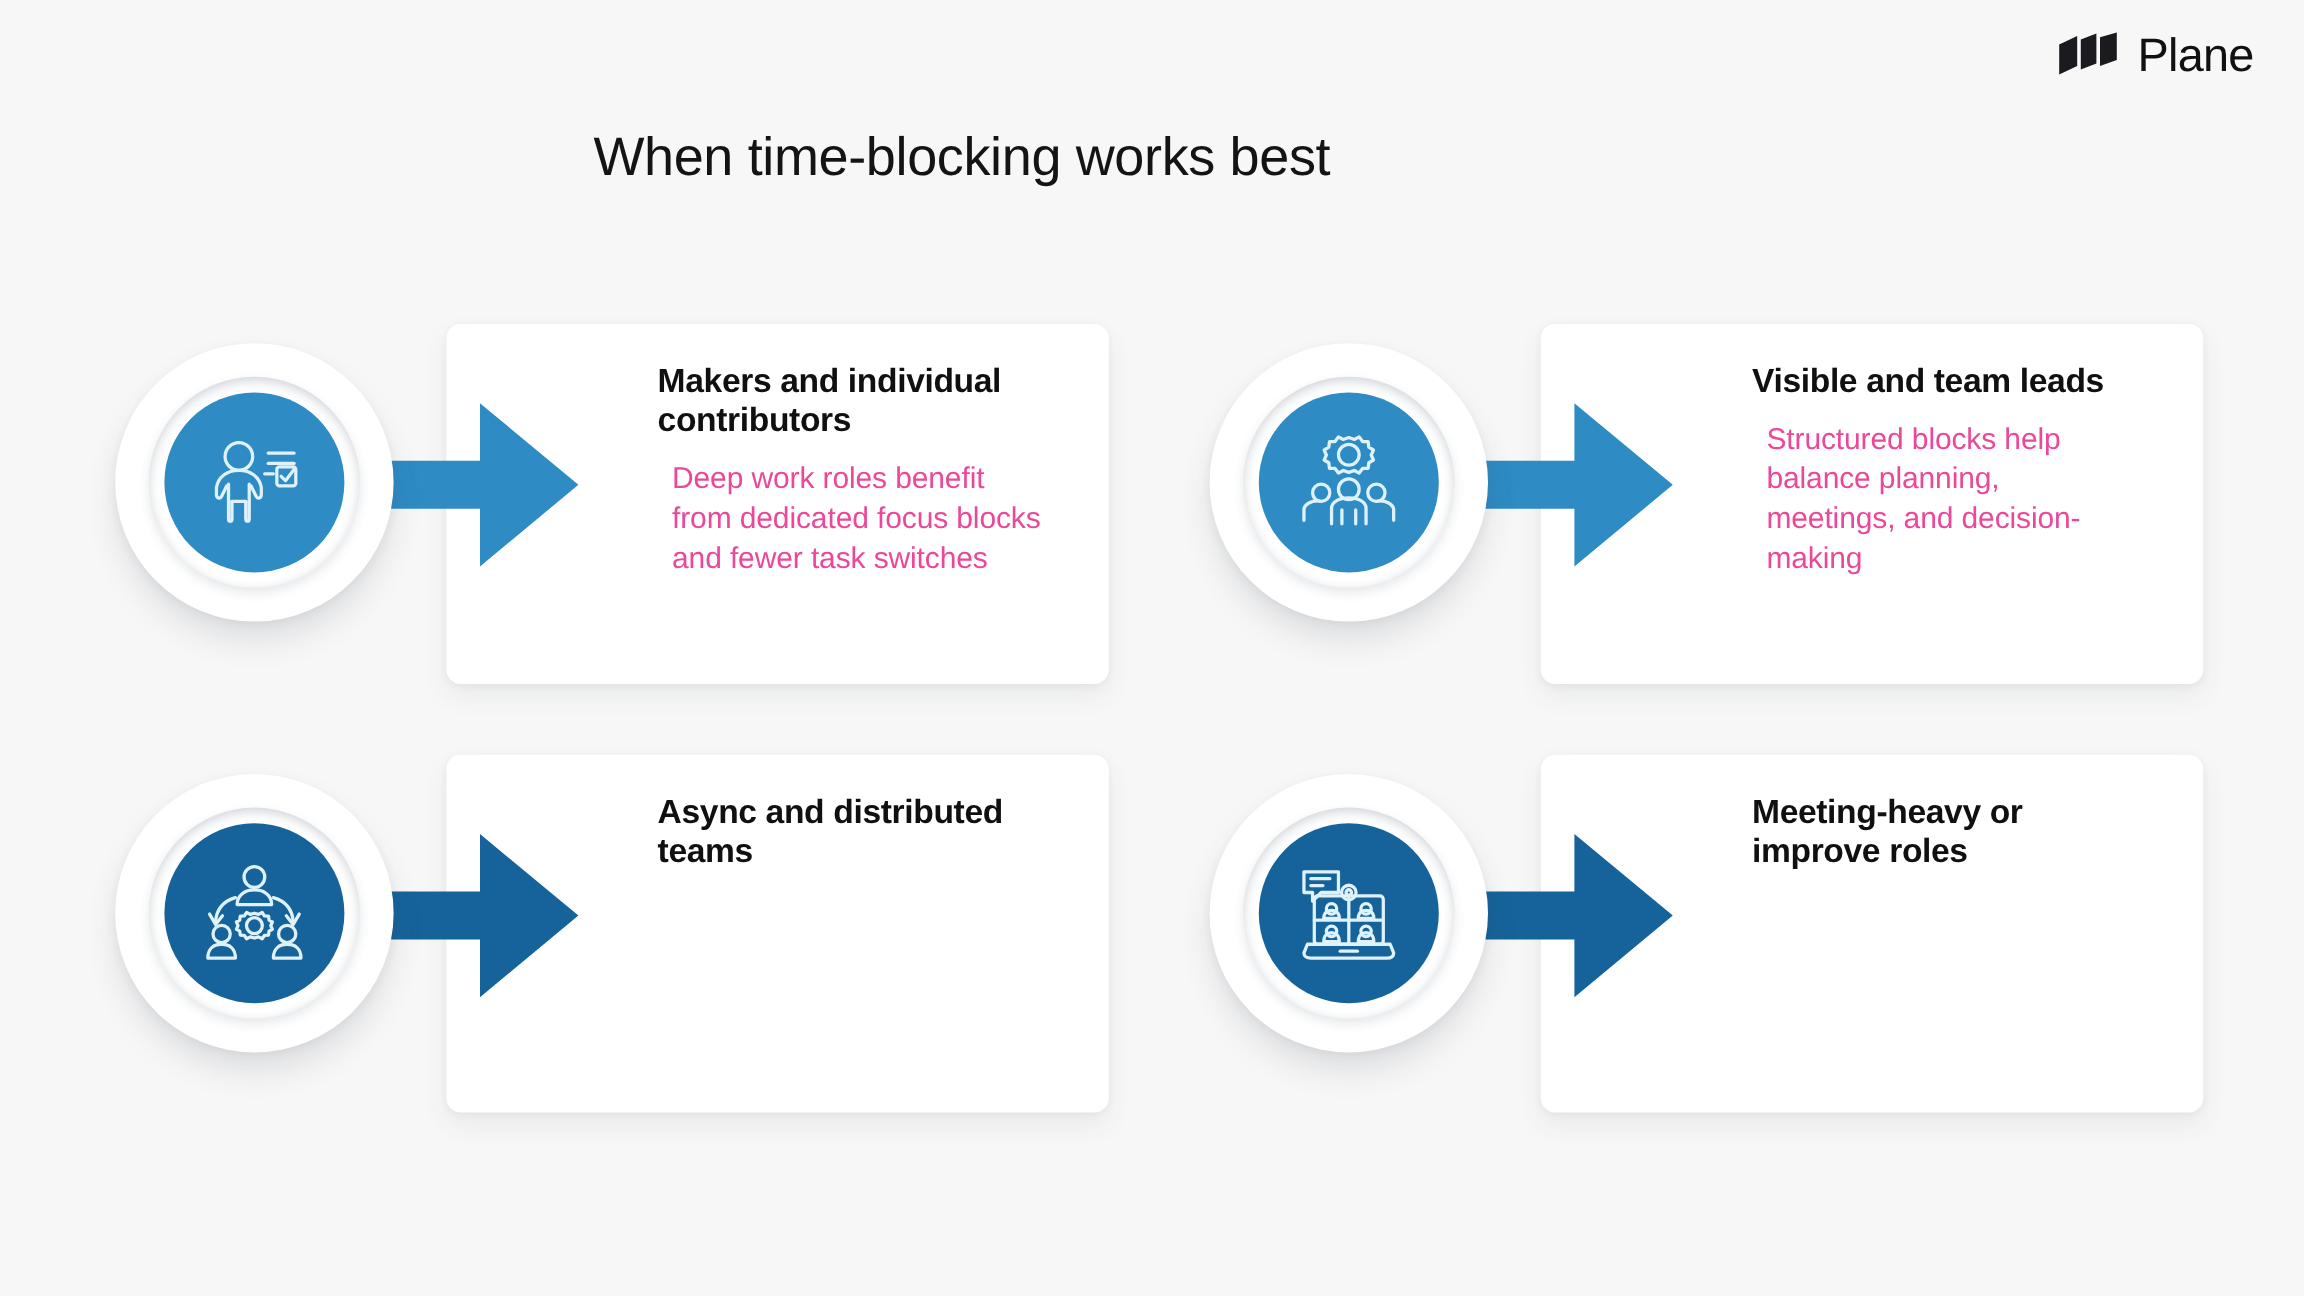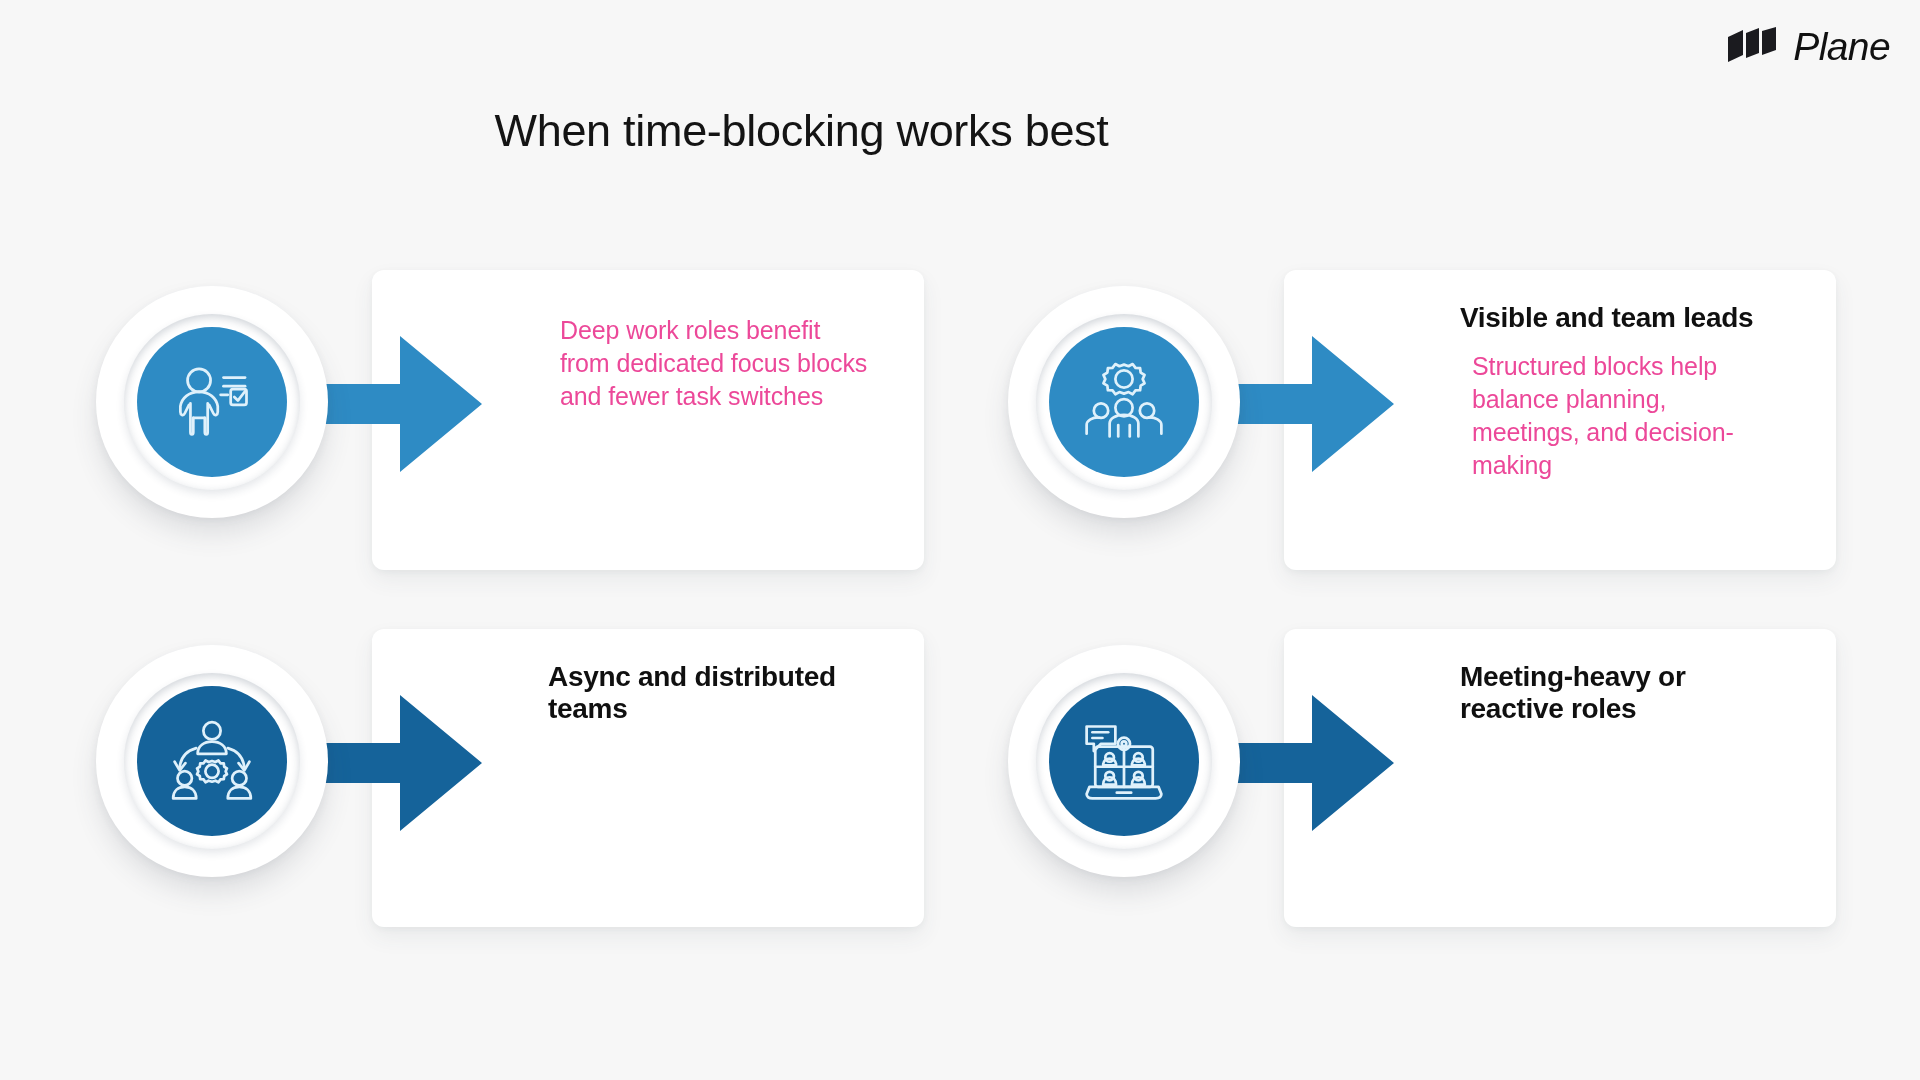--- a/index.html
+++ b/index.html
@@ -7,22 +7,22 @@
     width:1920px;height:1080px;
     background:#f7f7f7;
     font-family:"Liberation Sans", sans-serif;
     color:#121212;
     overflow:hidden;
     position:relative;
   }
 
   
   .brand{
-    position:absolute;top:26px;right:30px;
-    display:flex;align-items:center;gap:13px;font-style:italic;
+    position:absolute;top:26px;right:42px;
+    display:flex;align-items:center;gap:13px;
   }
   .brand-mark{width:54px;height:40px;display:block;}
   .brand-name{
     font-size:39px;font-weight:400;letter-spacing:-0.6px;color:#111111;
     line-height:1;
   }
 
   
   .page-title{
     position:absolute;top:105px;left:0;width:1603px;
@@ -105,20 +105,21 @@
   </svg>
   <span class="brand-name">Plane</span>
 </div>
 
 <div class="page-title">When time-blocking works best</div>
 
 <div class="grid">
 
   <div class="cell row1">
     <div class="card">
+      <div class="card-title">Makers and individual contributors</div>
       <div class="card-body">Deep work roles benefit from dedicated focus blocks and fewer task switches</div>
     </div>
     <div class="arrow">
       <svg viewBox="0 0 190 148">
         <path d="M0 54 L108 54 L108 6 L190 74 L108 142 L108 94 L0 94 Z" fill="#2E8BC4"></path>
       </svg>
     </div>
     <div class="medallion">
       <div class="medallion-ring">
         <div class="medallion-disc disc-light">
@@ -196,21 +197,21 @@
             <circle cx="51" cy="44" r="5"></circle>
             <path d="M43 58 C43 52.5 46.5 50 51 50 C55.5 50 59 52.5 59 58 Z"></path>
           </svg>
         </div>
       </div>
     </div>
   </div>
 
   <div class="cell row2">
     <div class="card">
-      <div class="card-title">Meeting-heavy or reactive roles</div>
+      <div class="card-title">Meeting-heavy or improve roles</div>
     </div>
     <div class="arrow">
       <svg viewBox="0 0 190 148">
         <path d="M0 54 L108 54 L108 6 L190 74 L108 142 L108 94 L0 94 Z" fill="#15639A"></path>
       </svg>
     </div>
     <div class="medallion">
       <div class="medallion-ring">
         <div class="medallion-disc disc-dark">
           <svg class="icon-svg" viewBox="0 0 64 64" fill="none" stroke="#dff1fb" stroke-width="1.9" stroke-linecap="round" stroke-linejoin="round">

